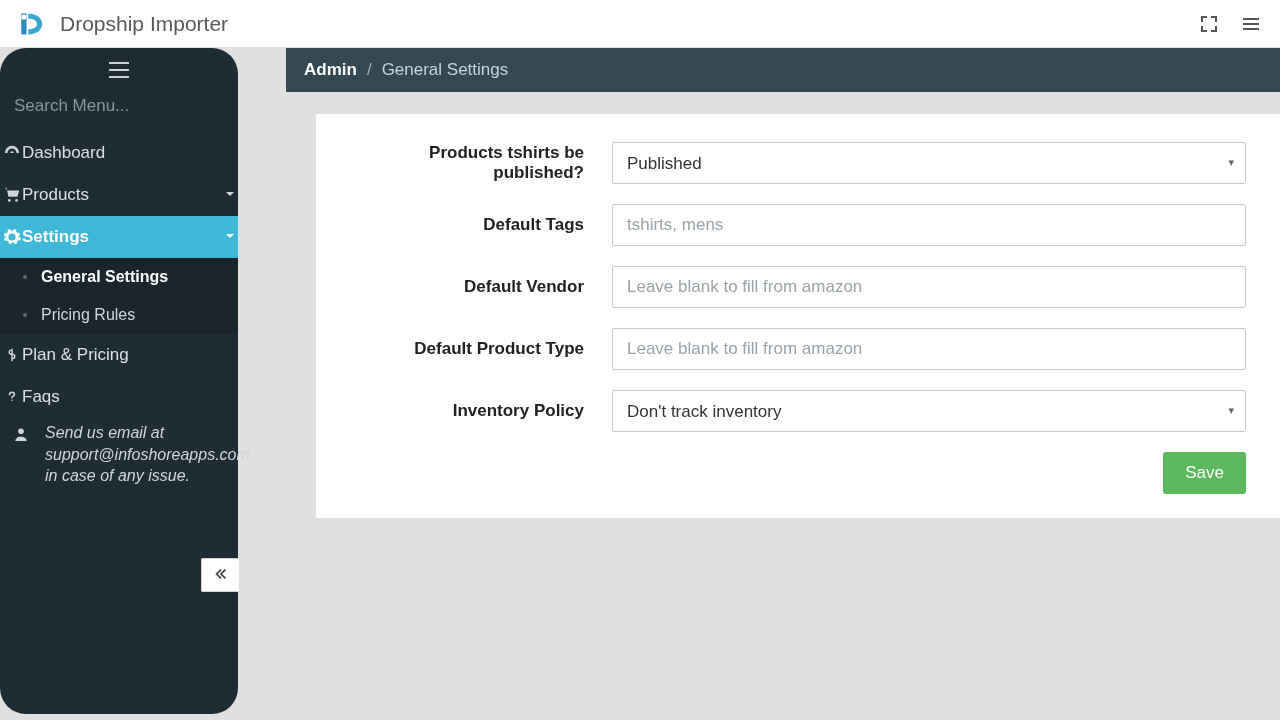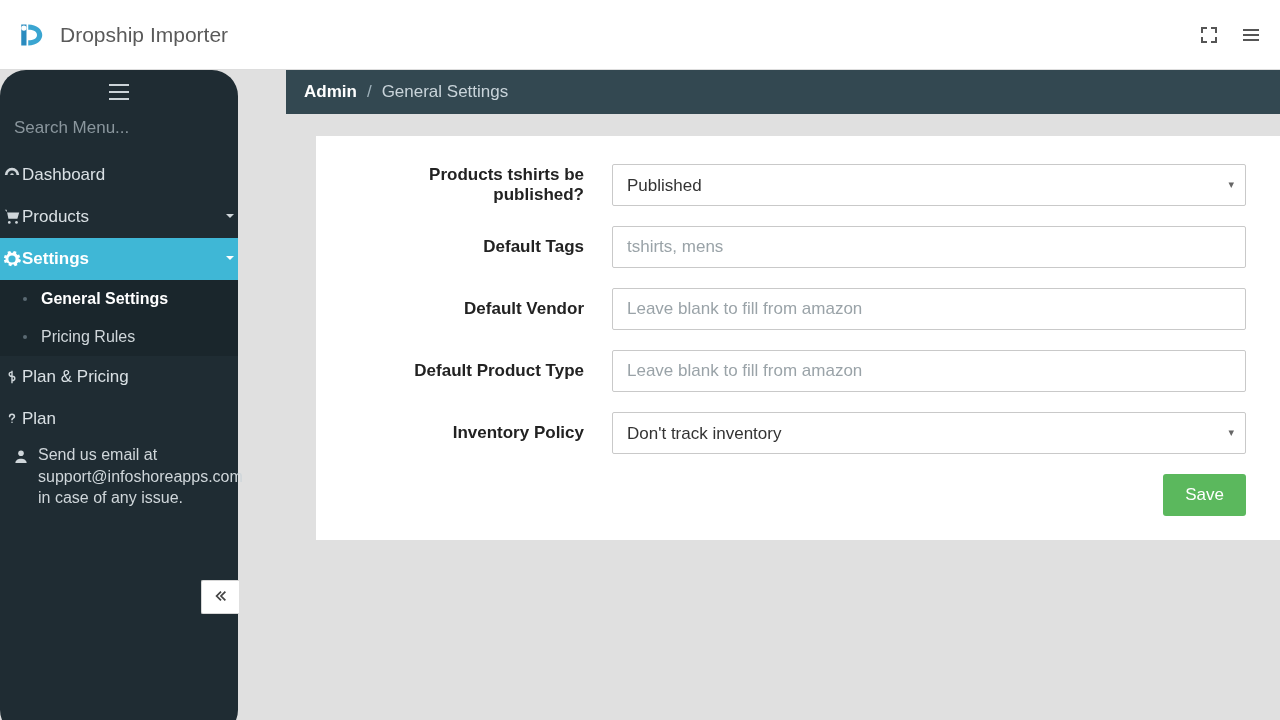--- a/index.html
+++ b/index.html
@@ -1,19 +1,19 @@
 <!DOCTYPE html>
 <html><head>
 <meta charset="utf-8">
 <style>
 * { margin: 0; padding: 0; box-sizing: border-box; }
 body { font-family: -apple-system, BlinkMacSystemFont, "Segoe UI", Helvetica, Arial, sans-serif; background: #e0e0e0; overflow: hidden; width: 1280px; height: 720px; }
 
 
-.topbar { height: 70px; background: #fff; display: flex; align-items: center; justify-content: space-between; padding: 0 20px 0 16px; border-bottom: 1px solid #ddd; }
+.topbar { height: 48px; background: #fff; display: flex; align-items: center; justify-content: space-between; padding: 0 20px 0 16px; border-bottom: 1px solid #ddd; }
 .topbar-left { display: flex; align-items: center; gap: 16px; }
 .logo { width: 28px; height: 28px; }
 .app-title { color: #5a5a5a; font-size: 21px; font-weight: 400; }
 .topbar-icons { display: flex; gap: 24px; color: #555; }
 .topbar-icons .ticon { cursor: pointer; width: 18px; height: 18px; display: flex; align-items: center; justify-content: center; }
 
 
 .layout { display: flex; height: calc(720px - 54px); }
 .sidebar { width: 238px; background: #1f2c33; color: #cfd6da; display: flex; flex-direction: column; position: relative; border-radius: 26px; }
 .sidebar-toggle-row { height: 44px; display: flex; align-items: center; justify-content: center; }
@@ -26,21 +26,21 @@
 
 .menu { list-style: none; }
 .menu-item { display: flex; align-items: center; padding: 11px 2px; font-size: 17px; cursor: pointer; position: relative; color: #d9e0e4; }
 .menu-item .micon { width: 20px; display: flex; justify-content: center; }
 .menu-item .chev { margin-left: auto; }
 .menu-item.active { background: #3fb7d6; color: #fff; font-weight: 600; }
 .submenu { list-style: none; background: #1a262c; }
 .submenu-item { padding: 10px 14px 10px 38px; font-size: 16px; cursor: pointer; color: #cfd6da; border-left: 3px solid transparent; position: relative; }
 .submenu-item.active { color: #fff; font-weight: 600; }
 .submenu-item::before { content: ""; position: absolute; left: 20px; top: 50%; width: 4px; height: 4px; border-radius: 50%; background: #5a6a73; transform: translateY(-50%); }
-.support-note { padding: 4px 14px 0 14px; font-size: 16px; line-height: 1.35; color: #cfd6da; display: flex; gap: 10px; }
+.support-note { padding: 4px 14px 0 14px; font-size: 16px; line-height: 1.35; color: #cfd6da; display: flex; gap: 17px; font-style: italic; }
 .support-note .text { flex: 1; }
 
 .collapse-tab { position: absolute; right: -1px; bottom: 122px; width: 38px; height: 34px; background: #fff; border: 1px solid #d6d6d6; border-right: none; display: flex; align-items: center; justify-content: center; cursor: pointer; color: #444; font-size: 15px; border-radius: 2px 0 0 2px; }
 
 
 .main { flex: 1; display: flex; flex-direction: column; background: #e0e0e0; margin-left: 48px; }
 .breadcrumb { height: 44px; background: #334851; color: #e8eff2; display: flex; align-items: center; padding: 0 18px; font-size: 17px; gap: 10px; }
 .breadcrumb .bc-root { font-weight: 700; color: #fff; }
 .breadcrumb .bc-sep { color: #9fb2bb; }
 .breadcrumb .bc-current { color: #c9d4da; }
@@ -153,21 +153,21 @@
             </svg>
         </span>
         <span>Plan &amp; Pricing</span>
       </li>
       <li class="menu-item">
         <span class="micon">
           <svg viewBox="0 0 20 20" width="16" height="16" fill="#cfd6da">
               <path d="M7 7a3 3 0 116 0c0 2-3 2-3 4m0 3h.01" stroke="#cfd6da" stroke-width="2" fill="none" stroke-linecap="round"></path>
             </svg>
         </span>
-        <span>Plan</span>
+        <span>Faqs</span>
       </li>
     </ul>
     <div class="support-note">
       <span class="micon" style="padding-top:3px">
         <svg viewBox="0 0 20 20" width="14" height="14" fill="#cfd6da">
             <circle cx="10" cy="6" r="4"></circle>
             <path d="M2 20c0-4 4-6 8-6s8 2 8 6z"></path>
           </svg>
       </span>
       <span class="text">Send us email at support@infoshoreapps.com in case of any issue.</span>

